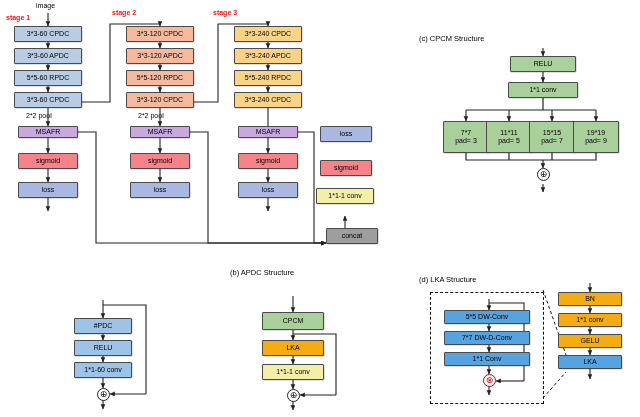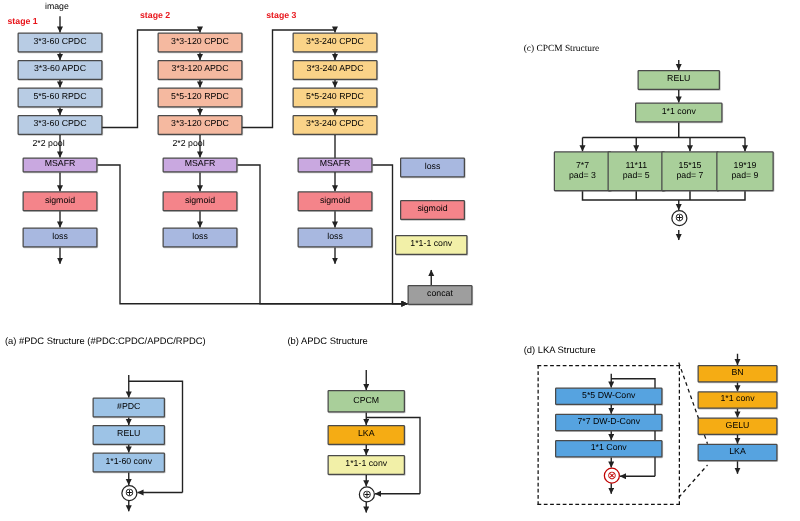--- a/index.html
+++ b/index.html
@@ -169,33 +169,32 @@
   <div class="box" style="left:234px;top:92px;width:68px;height:16px;background:#fad388;">3*3-240 CPDC</div>
   <div class="box" style="left:238px;top:126px;width:60px;height:12px;background:#c9a8e0;">MSAFR</div>
   <div class="box" style="left:238px;top:153px;width:60px;height:16px;background:#f4848a;">sigmoid</div>
   <div class="box" style="left:238px;top:182px;width:60px;height:16px;background:#a8b8e0;">loss</div>
 
   <div class="box" style="left:320px;top:126px;width:52px;height:16px;background:#a8b8e0;">loss</div>
   <div class="box" style="left:320px;top:160px;width:52px;height:16px;background:#f4848a;">sigmoid</div>
   <div class="box" style="left:316px;top:188px;width:58px;height:16px;background:#f2f0a8;">1*1-1 conv</div>
   <div class="box" style="left:326px;top:228px;width:52px;height:16px;background:#9e9e9e;color:#000;">concat</div>
 
-  <div class="panel-title" style="left:4px;top:268px;">(a)  #PDC Structure (#PDC:CPDC/APDC/RPDC)</div>
   <div class="box" style="left:74px;top:318px;width:58px;height:16px;background:#9dc3e6;">#PDC</div>
   <div class="box" style="left:74px;top:340px;width:58px;height:16px;background:#9dc3e6;">RELU</div>
   <div class="box" style="left:74px;top:362px;width:58px;height:16px;background:#9dc3e6;">1*1-60 conv</div>
   <div class="op" style="left:97px;top:388px;">⊕</div>
 
   <div class="panel-title" style="left:230px;top:268px;">(b)  APDC Structure</div>
   <div class="box" style="left:262px;top:312px;width:62px;height:18px;background:#a9cf9a;">CPCM</div>
   <div class="box" style="left:262px;top:340px;width:62px;height:16px;background:#f5ac14;">LKA</div>
   <div class="box" style="left:262px;top:364px;width:62px;height:16px;background:#f2f0a8;">1*1-1 conv</div>
   <div class="op" style="left:287px;top:389px;">⊕</div>
 
-  <div class="panel-title" style="left:419px;top:34px;font-family:Liberation Serif, serif;">(c)  CPCM Structure</div>
+  <div class="panel-title" style="left:419px;top:34px;">(c)  CPCM Structure</div>
   <div class="box" style="left:510px;top:56px;width:66px;height:16px;background:#a9cf9a;">RELU</div>
   <div class="box" style="left:508px;top:82px;width:70px;height:16px;background:#a9cf9a;">1*1 conv</div>
 
   <div class="box two" style="left:443px;top:121px;width:46px;height:32px;background:#a9cf9a;">
     <span>7*7</span>
     <span>pad= 3</span>
   </div>
   <div class="box two" style="left:486px;top:121px;width:46px;height:32px;background:#a9cf9a;">
     <span>11*11</span>
     <span>pad= 5</span>

